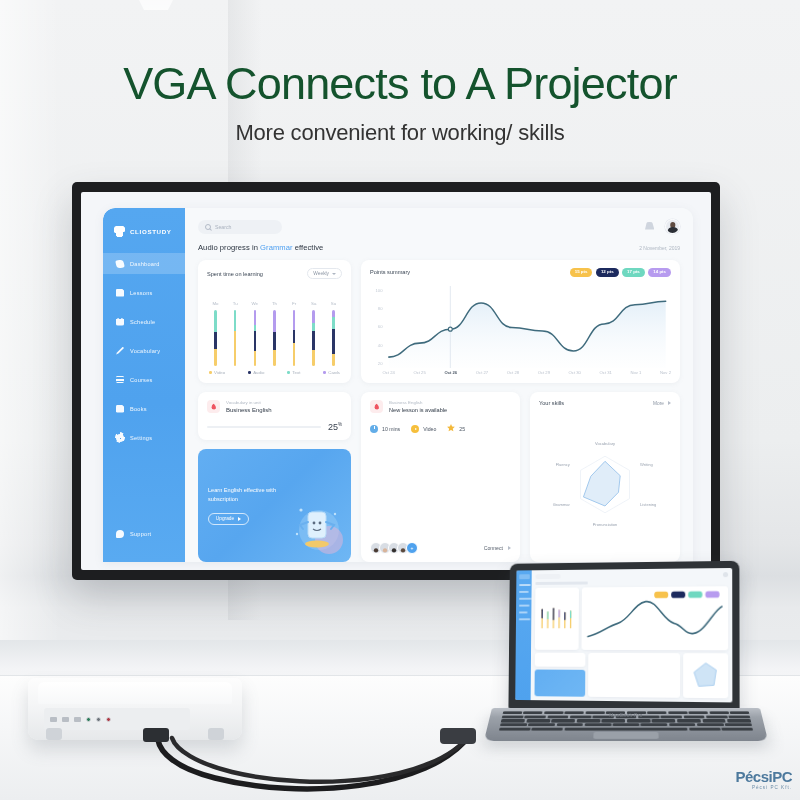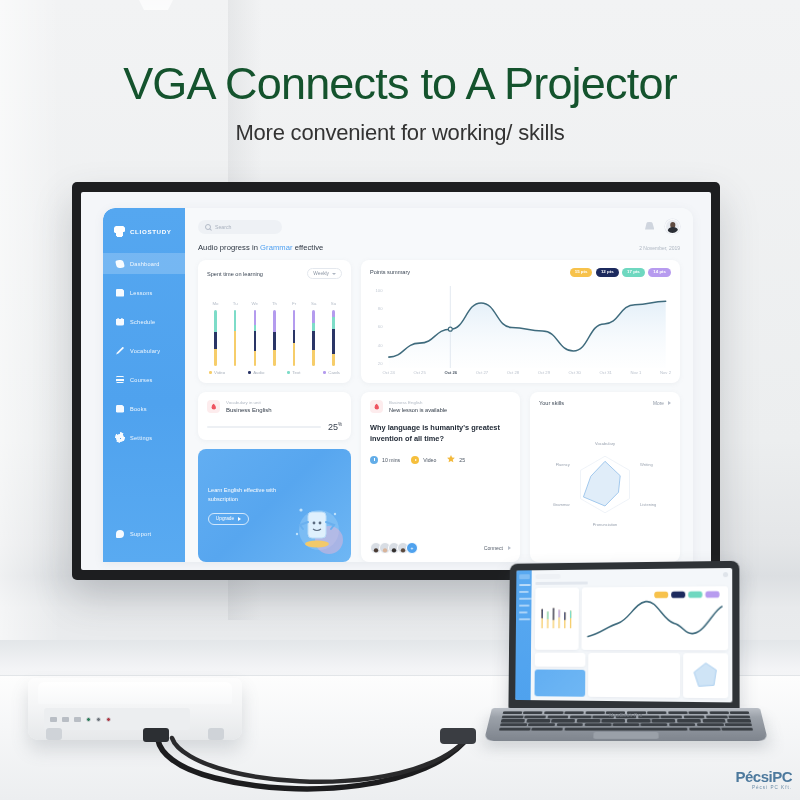--- a/index.html
+++ b/index.html
@@ -637,21 +637,20 @@
           </div>
 
           <div class="card" id="card-lesson">
             <div class="vrow">
               <span class="flame"></span>
               <span>
                 <div class="lsub">Business English</div>
                 <div class="lname">New lesson is available</div>
               </span>
             </div>
-            <div class="ltitle">Why language is humanity's greatest invention of all time?</div>
             <div class="meta" id="lesson-meta">
                 <span class="m">
                   <span class="m-ico clock"></span>
                   <span>10 mins</span>
                 </span>
                 <span class="m">
                   <span class="m-ico video"></span>
                   <span>Video</span>
                 </span>
                 <span class="m">

